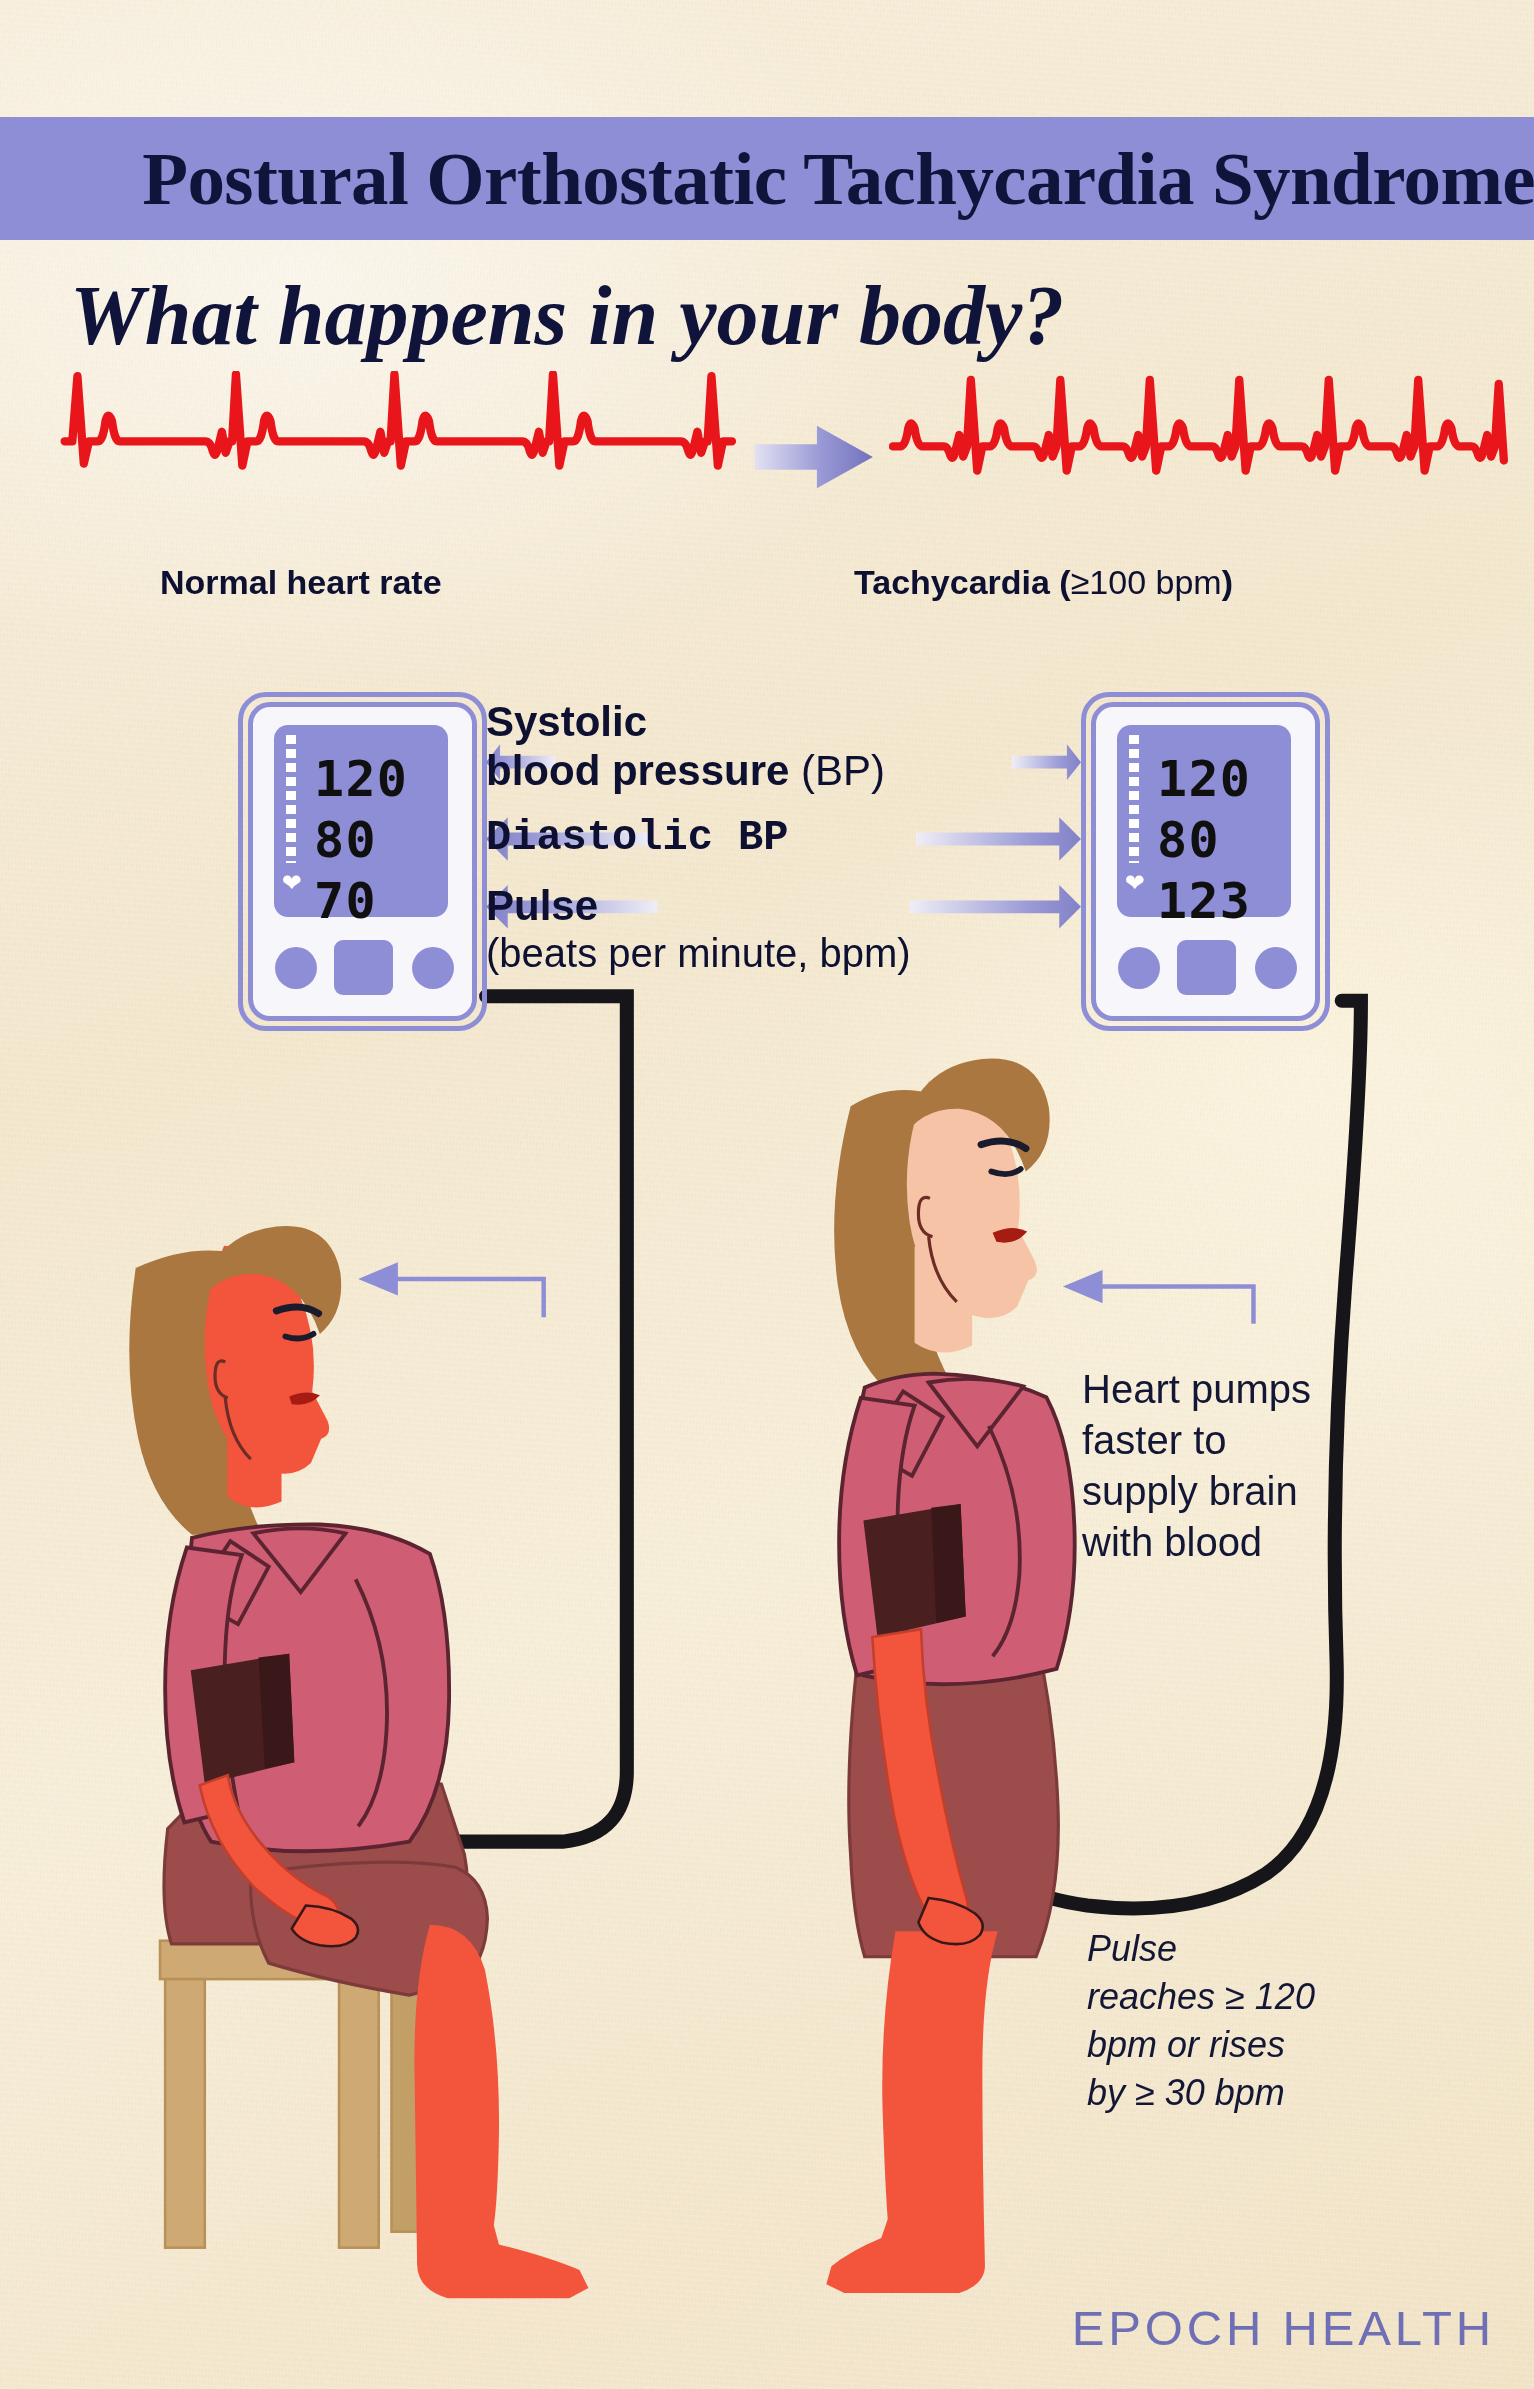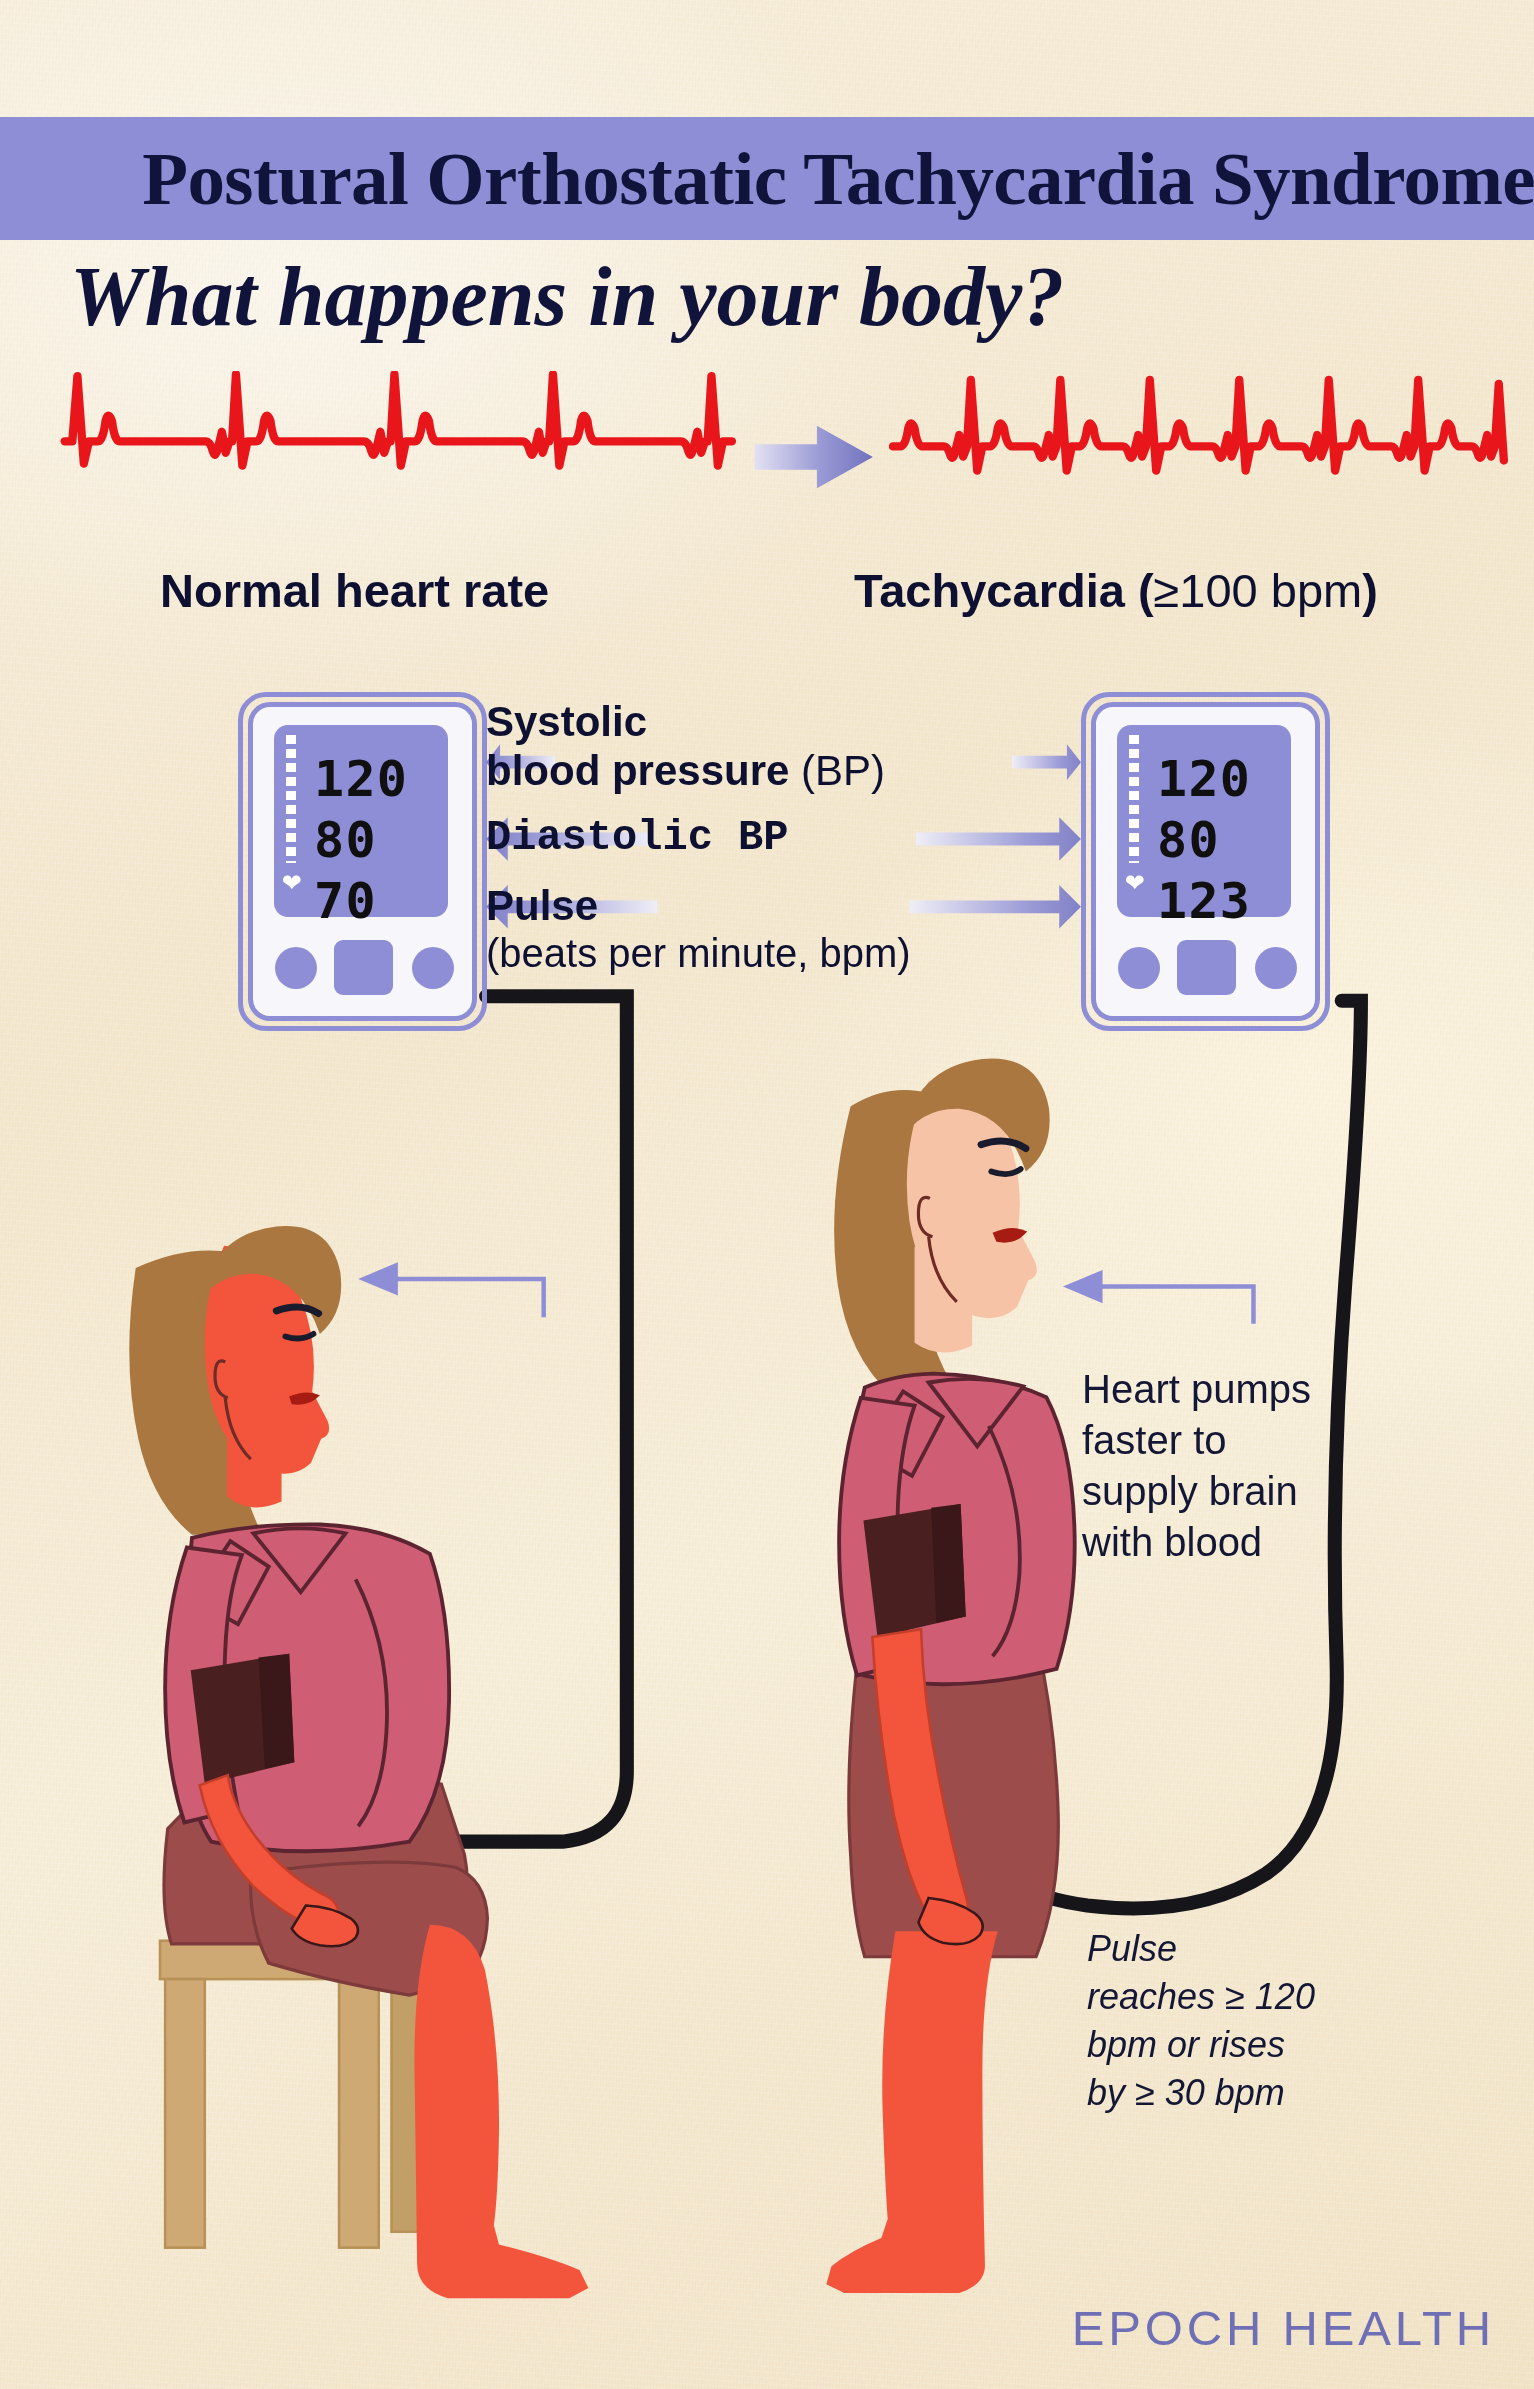--- a/index.html
+++ b/index.html
@@ -30,30 +30,30 @@
   
   .titlebar{
     position:absolute;left:0;top:117px;width:1535px;height:123px;
     background:#8e8ed6;display:flex;align-items:center;justify-content:flex-end;
   }
   .titlebar .t{
     font-family:"Liberation Serif", serif;font-weight:700;
     font-size:75px;color:#10143a;letter-spacing:-0.6px;white-space:nowrap;
   }
   .subtitle{
-    position:absolute;left:70px;top:248px;width:1407px;
+    position:absolute;left:70px;top:267px;width:1407px;
     font-family:"Liberation Serif", serif;font-style:italic;font-weight:700;
     font-size:84px;color:#10143a;
   }
 
   
   .ecg{position:absolute;}
   .ecg svg{display:block;}
   .ecg-label{
-    position:absolute;font-weight:700;font-size:47px;color:#0d1030;white-space:nowrap;
+    position:absolute;font-weight:700;font-size:34px;color:#0d1030;white-space:nowrap;
   }
   .arrow-mid{position:absolute;left:748px;top:422px;width:134px;height:70px;}
 
   
   .monitor{position:absolute;width:249px;height:339px;}
   .mon-outer{
     position:absolute;inset:0;border:5.8px solid #8e8ed6;border-radius:28px;background:transparent;
   }
   .mon-inner{
     position:absolute;left:10.2px;top:10.2px;right:10.2px;bottom:10.2px;

